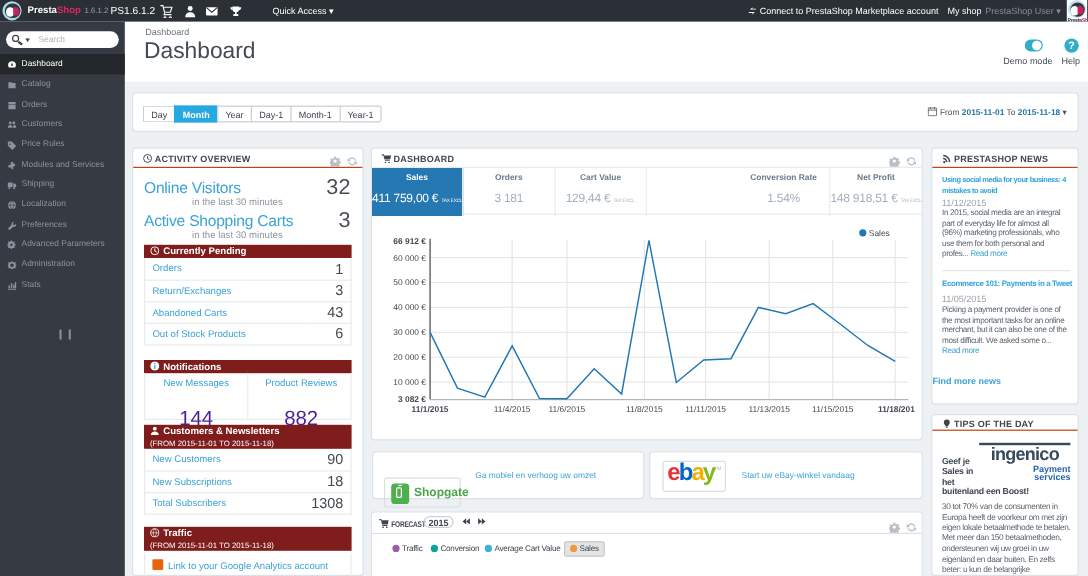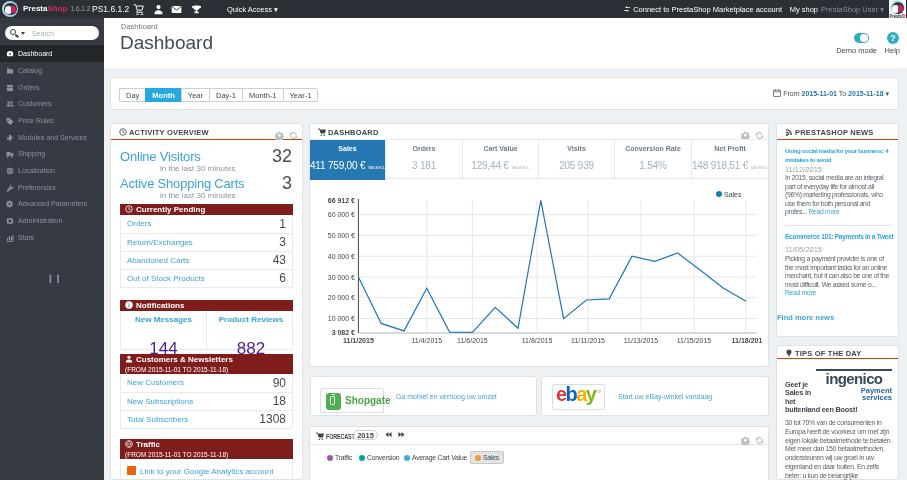--- a/index.html
+++ b/index.html
@@ -69,21 +69,21 @@
 .gr8 { font-size:8px; color:#8c959e;margin-left:40px; }
 .bluebar { position:absolute; height:11px; background:#7f1d1d; color:#fff; font-size:8px; font-weight:bold; line-height:11px; padding-left:5px; }
 .bluebar.two { height:20px; line-height:10px; padding-top:1px; }
 .bluebar.two span { font-weight:normal; font-size:6.5px; }
 .ptable { position:absolute; border-collapse:collapse; }
 .ptable td { border:1px solid #e8ebee; border-top:none; font-size:8px; height:18px; padding:0 6px; }
 .ptable td.lk { color:#3ba3d6; border-right:none; }
 .ptable td.num { text-align:right; font-size:12px; color:#42484f; border-left:none; }
 .twocell { position:absolute; border:1px solid #e8ebee; border-top:none; }
 .twocell .cell { position:absolute; top:0; height:100%; text-align:center; }
-.twocell .ch { margin-top:4px; font-size:8px; color:#3ba3d6;font-weight:bold; }
+.twocell .ch { margin-top:4px; font-size:8px; color:#3ba3d6; }
 .twocell .cv { margin-top:15px; font-size:17px; color:#4c1d95; }
 #kpirow { position:absolute; left:0; top:15px; width:458px; height:40px; border-top:1px solid #e8ebee; border-bottom:1px solid #e8ebee; }
 .kpi { position:absolute; top:0; height:40px; border-right:1px solid #e8ebee; }
 .kpi:last-child { border-right:none; }
 .kpi .kl { margin-top:5px; text-align:center; font-size:7px; font-weight:bold; color:#6c7a89; }
 .kpi .kv { margin-top:8px; text-align:center; font-size:10px; letter-spacing:-0.2px; color:#a3b1bd; white-space:nowrap; }
 .kpi .kx { font-size:4px; }
 .kpi.on { background:#2578b2; }
 .kpi.on .kl { color:#fff; }
 .kpi.on .kv { color:#fff; font-size:10px; }
@@ -353,24 +353,20 @@
         <div class="kl">Sales</div>
         <div class="kv">411 759,00 € <span class="kx">TAX EXCL.</span></div>
       </div>
     <div class="kpi" style="left:76px; width:77px;">
         <div class="kl">Orders</div>
         <div class="kv">3 181</div>
       </div>
     <div class="kpi" style="left:153px; width:76px;">
         <div class="kl">Cart Value</div>
         <div class="kv">129,44 € <span class="kx">TAX EXCL.</span></div>
-      </div>
-    <div class="kpi" style="left:229px; width:76px;">
-        <div class="kl">Visits</div>
-        <div class="kv">205 939</div>
       </div>
     <div class="kpi" style="left:305px; width:77px;">
         <div class="kl">Conversion Rate</div>
         <div class="kv">1.54%</div>
       </div>
     <div class="kpi" style="left:382px; width:76px;">
         <div class="kl">Net Profit</div>
         <div class="kv">148 918,51 € <span class="kx">TAX EXCL.</span></div>
       </div>
   </div>
@@ -412,21 +408,21 @@
       <text x="331" y="159">11/13/2015</text>
       <text x="384" y="159">11/15/2015</text>
       <text x="437" y="159" font-weight="bold">11/18/201</text>
     </g>
     <circle cx="409" cy="10" r="3" fill="#1f77b4"></circle>
     <text x="414" y="12.8" font-size="7" fill="#42484f">Sales</text>
   </svg>
 </div>
 
 <div class="panel" style="left:310px; top:376px; width:227px; height:40px;">
-  <div class="abs" style="left:9px; top:11px; width:64px; height:25px; border:1px solid #d9dee2; border-radius:2px;">
+  <div class="abs" style="left:9px; top:21px; width:64px; height:25px; border:1px solid #d9dee2; border-radius:2px;">
     <span class="abs" style="left:5px; top:4px; width:15px; height:17px; background:#4faf4e; border-radius:3px;"></span>
     <span class="abs" style="left:9px; top:7px; width:5px; height:9px; border:1.3px solid #fff; border-radius:1.5px;"></span>
     <span class="abs" style="left:11px; top:5px; width:3px; height:1.3px; background:#fff;"></span>
     <span class="abs" style="left:24px; top:6px; font-size:10px; color:#4aa54a; font-weight:bold;">Shopgate</span>
   </div>
   <span class="abs bl" style="left:85px; top:16px; font-size:7px;">Ga mobiel en verhoog uw omzet</span>
 </div>
 <div class="panel" style="left:541px; top:376px; width:228px; height:40px;">
   <div class="abs" style="left:10px; top:7px; width:53px; height:26px; border:1px solid #d9dee2; border-radius:2px; text-align:center;">
     <span style="font-size:20px; font-weight:bold; letter-spacing:-1.6px; position:relative; top:-2px;"><span style="color:#e53238">e</span><span style="color:#0064d2">b</span><span style="color:#f5af02">a</span><span style="color:#86b817">y</span></span><span style="font-size:4px; color:#aaa; vertical-align:10px;">TM</span>

